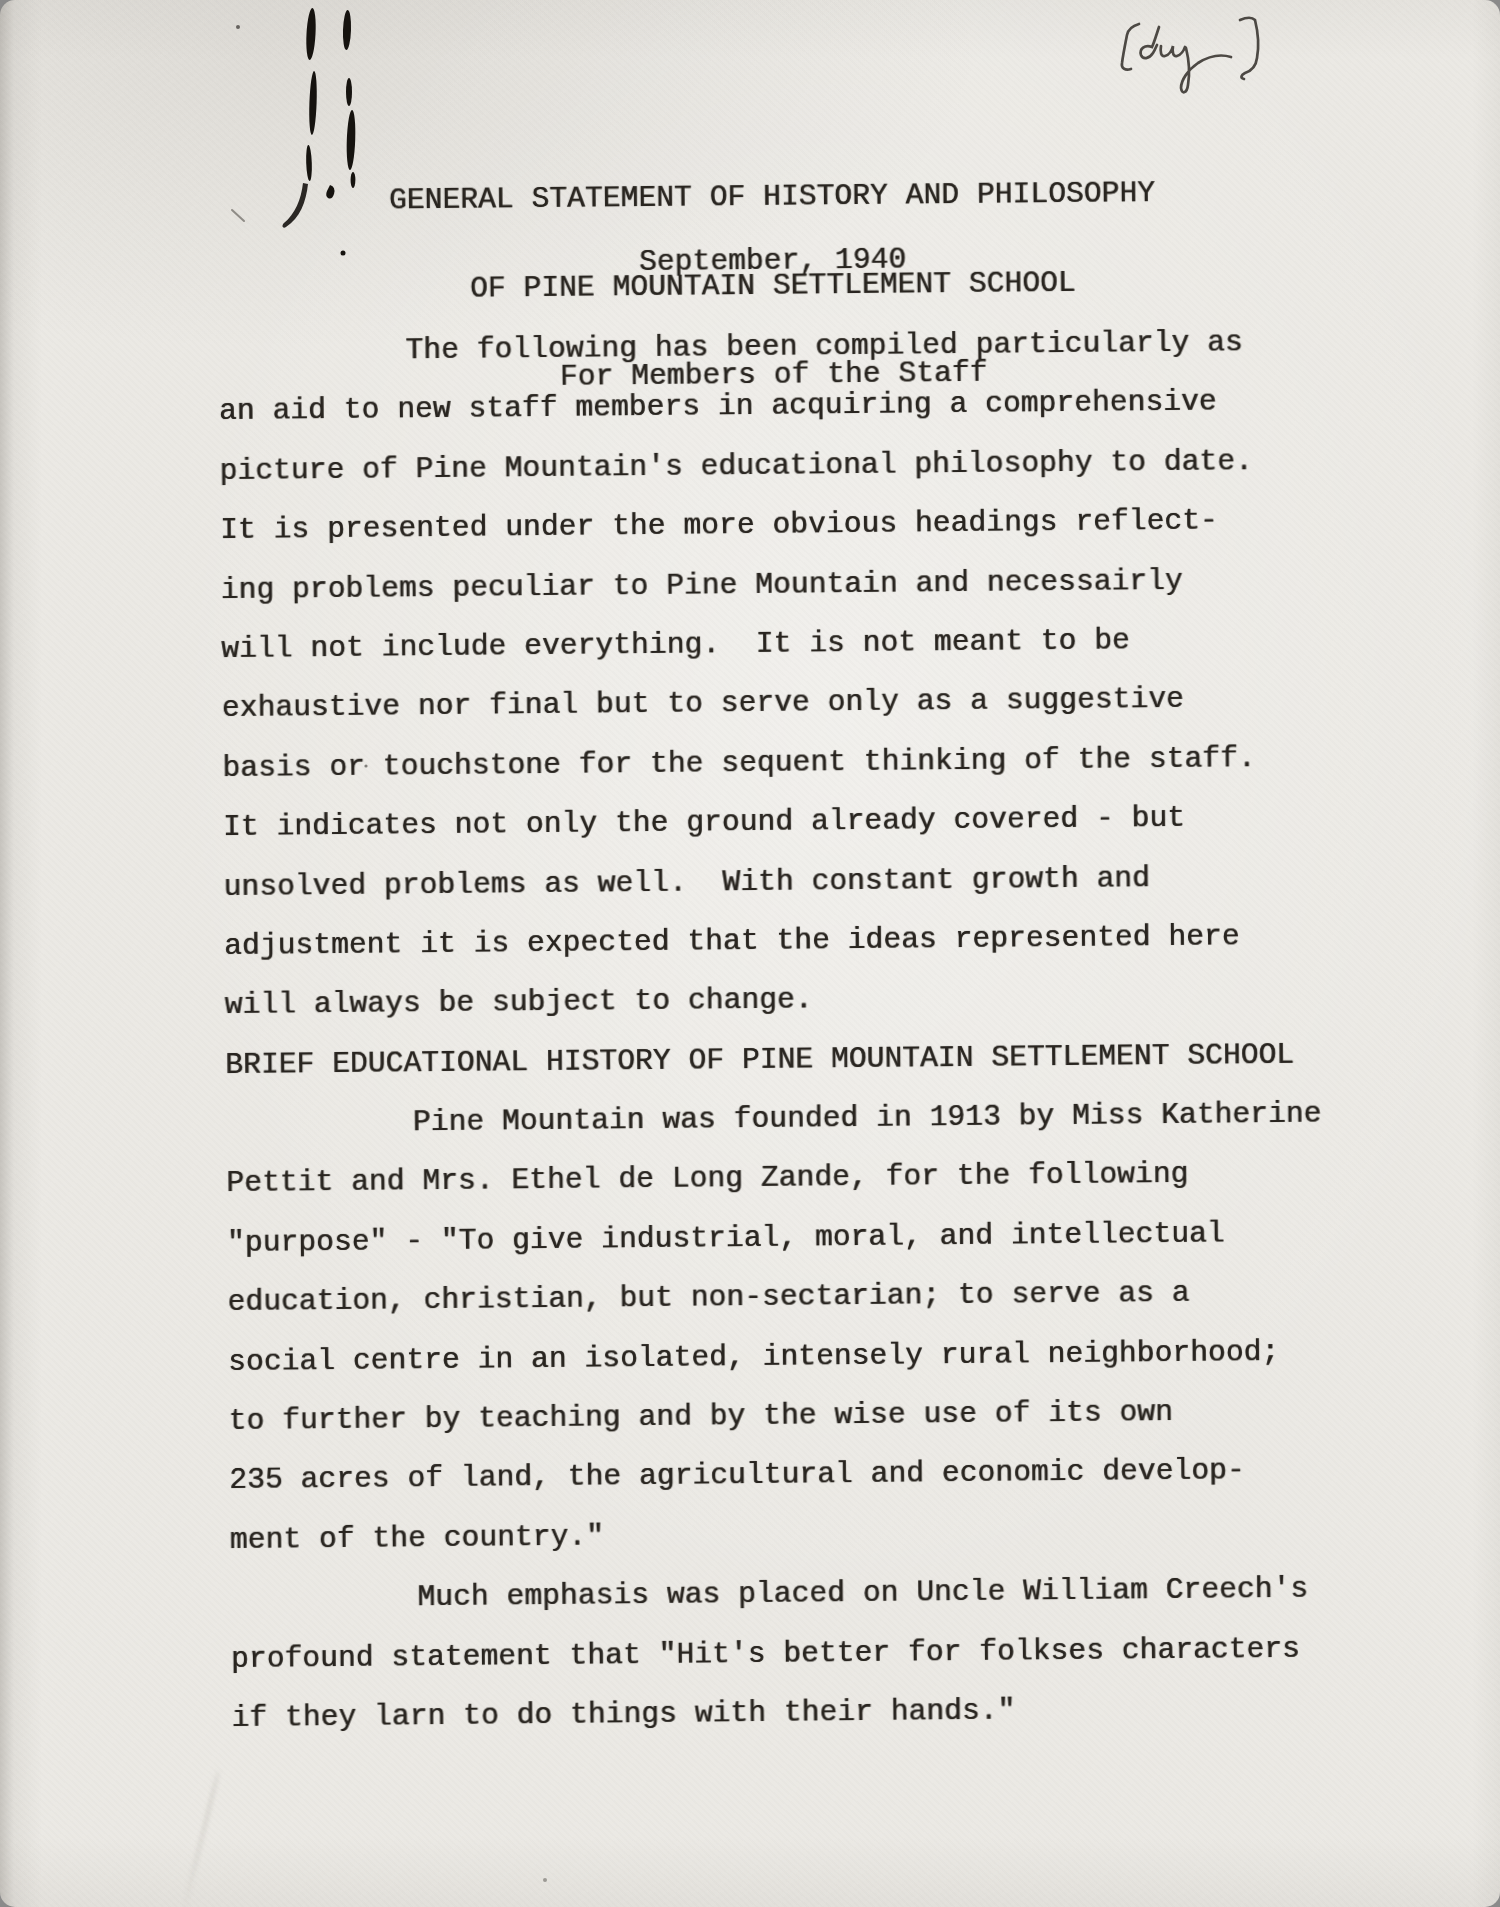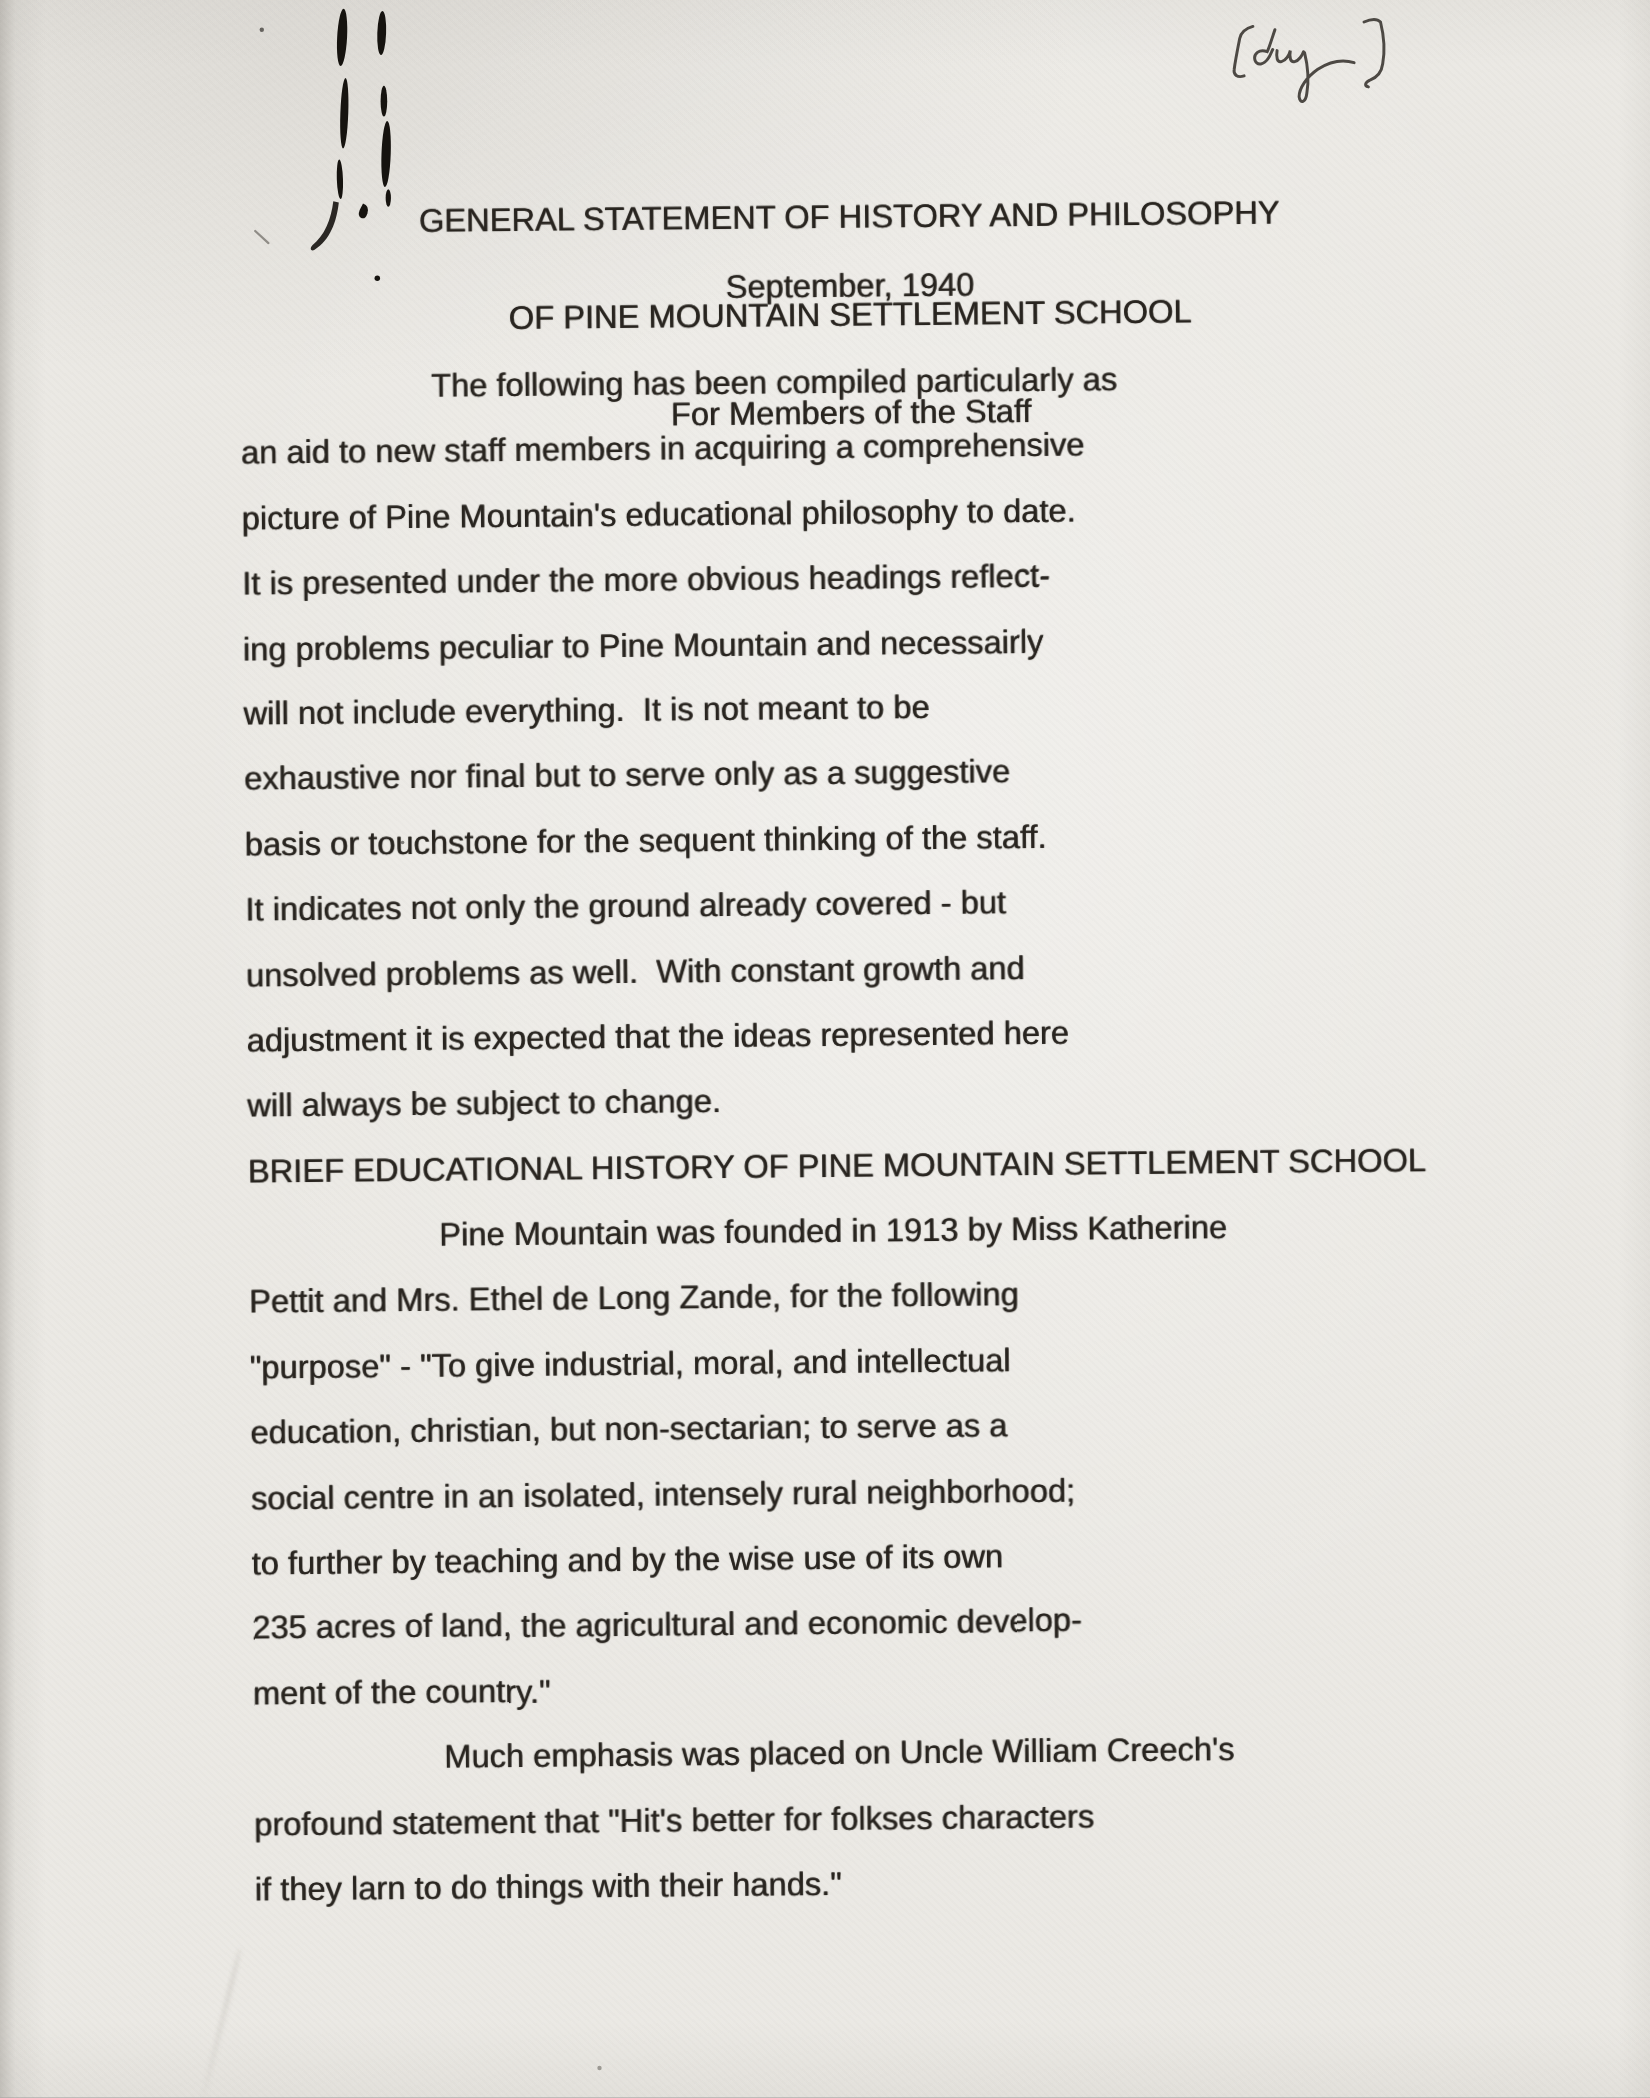--- a/index.html
+++ b/index.html
@@ -8,21 +8,22 @@
     width:1500px;height:1907px;
     overflow:hidden;
     background:
       radial-gradient(1100px 450px at 18% 3%, rgba(110,104,96,0.10), transparent 65%),
       radial-gradient(950px 1250px at 56% 38%, rgba(255,255,255,0.32), transparent 72%),
       linear-gradient(90deg, rgba(90,85,78,0.25) 0px, rgba(90,85,78,0.07) 14px, rgba(0,0,0,0) 42px),
       linear-gradient(270deg, rgba(120,114,106,0.08) 0px, transparent 28px),
       linear-gradient(0deg, rgba(120,114,106,0.08) 0px, transparent 70px),
       linear-gradient(180deg, rgba(120,114,106,0.06) 0px, transparent 60px),
       #ebe9e4;
-    font-family:Liberation Sans, sans-serif;
+    font-family:Liberation Mono, monospace;
+    border-radius:15px;
   }
   .texture{
     position:absolute;inset:0;pointer-events:none;
     background:
       repeating-linear-gradient(43deg, rgba(0,0,0,0.013) 0 2px, transparent 2px 5px),
       repeating-linear-gradient(-31deg, rgba(255,255,255,0.02) 0 3px, transparent 3px 7px);
   }
   .crease{
     position:absolute;left:196px;top:1768px;width:4px;height:170px;
     background:linear-gradient(180deg, rgba(110,104,96,0.22), rgba(110,104,96,0));

